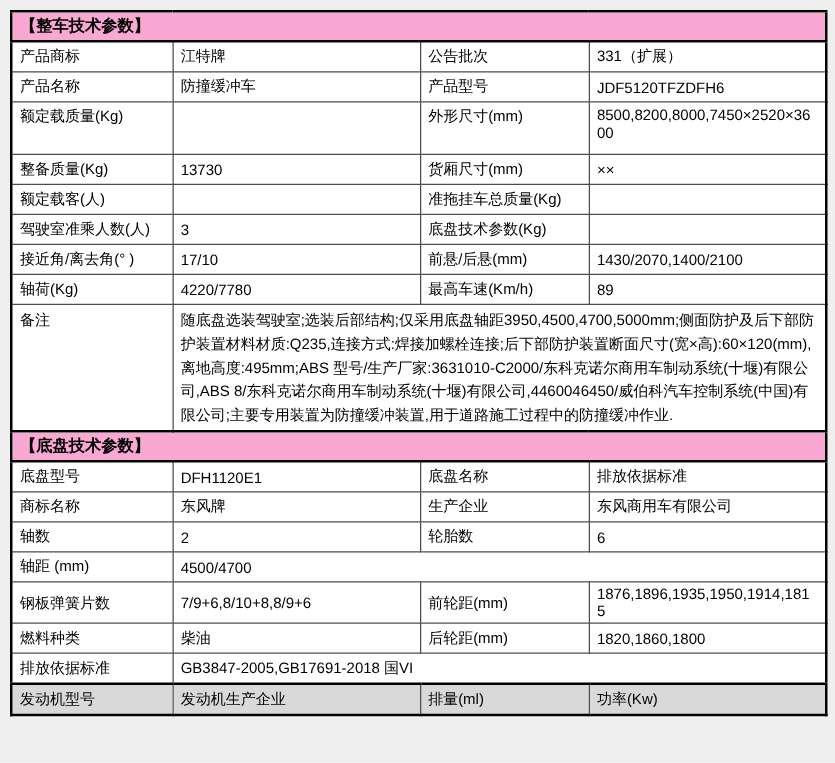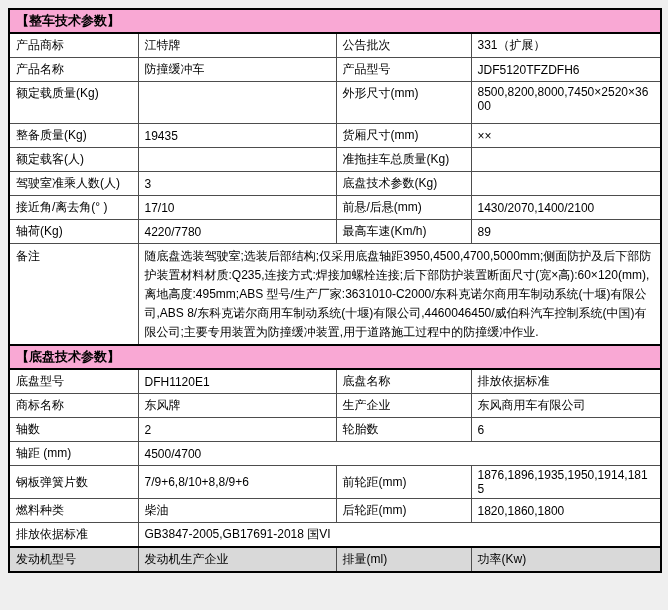--- a/index.html
+++ b/index.html
@@ -46,21 +46,21 @@
       <td>JDF5120TFZDFH6</td>
     </tr>
     <tr class="tall">
       <td>额定载质量(Kg)</td>
       <td></td>
       <td>外形尺寸(mm)</td>
       <td>8500,8200,8000,7450×2520×3600</td>
     </tr>
     <tr class="r">
       <td>整备质量(Kg)</td>
-      <td>19435</td>
+      <td>13730</td>
       <td>货厢尺寸(mm)</td>
       <td>××</td>
     </tr>
     <tr class="r">
       <td>额定载客(人)</td>
       <td></td>
       <td>准拖挂车总质量(Kg)</td>
       <td></td>
     </tr>
     <tr class="r">

